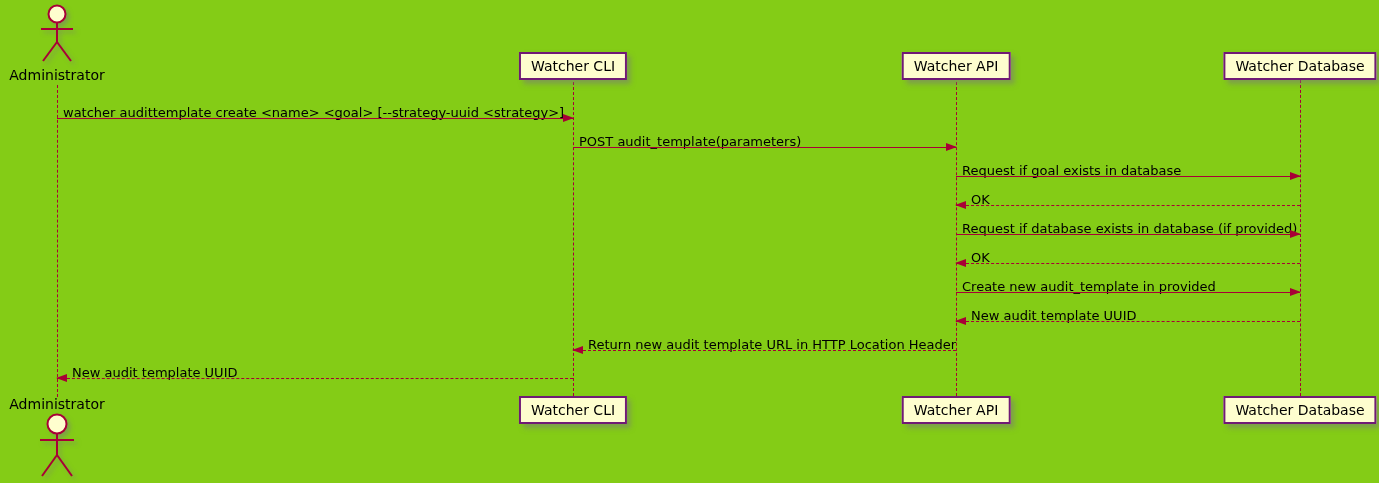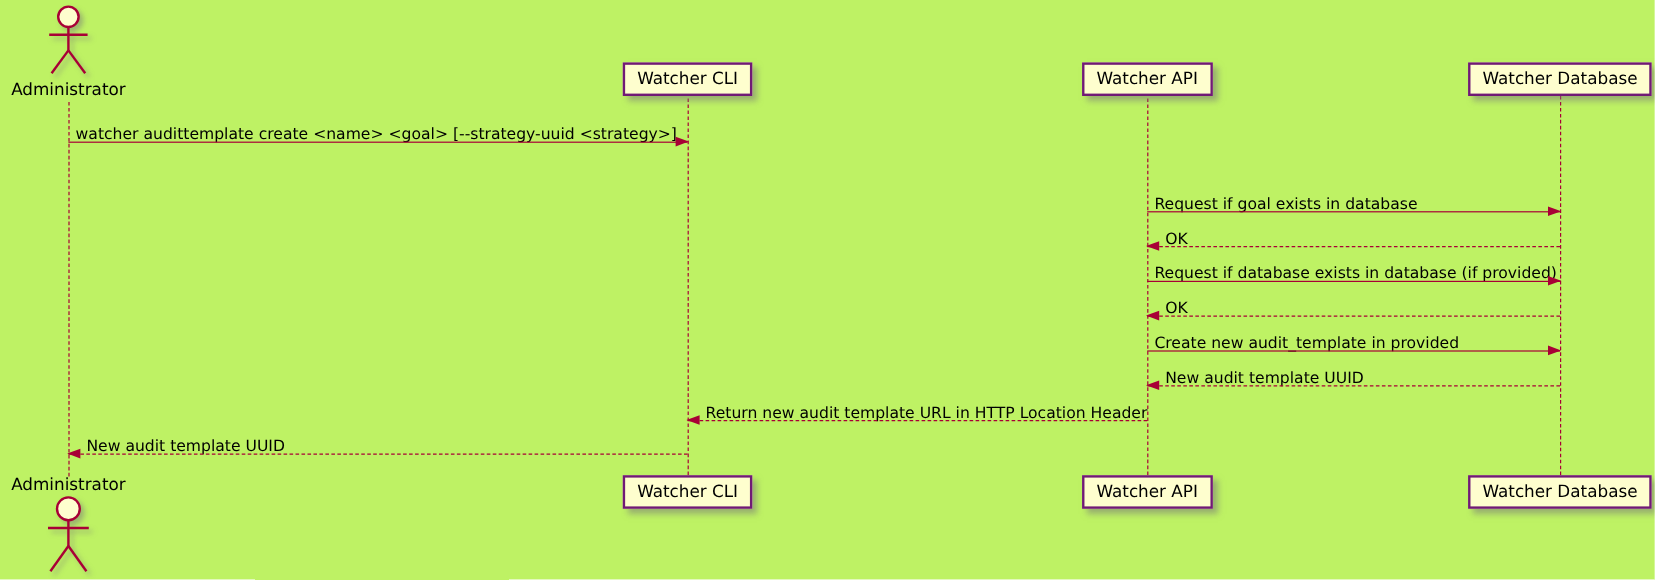--- a/index.html
+++ b/index.html
@@ -1,17 +1,17 @@
 <!DOCTYPE html>
 <html><head>
 <meta charset="utf-8">
 <style>
   html,body{margin:0;padding:0;background:#fff;}
   #stage{
-    position:relative;width:1379px;height:483px;background:#bef264;
+    position:relative;width:1379px;height:483px;background:#84cc16;
     font-family:"DejaVu Sans","Liberation Sans",sans-serif;color:#000;
     overflow:hidden;
   }
   
   .lifeline{position:absolute;width:0;border-left:1px dashed #a80036;}
   
   .pbox{
     position:absolute;transform:translateX(-50%);
     background:#fefece;border:2px solid #701a75;
     padding:4px 10px;font-size:14px;white-space:nowrap;
@@ -62,20 +62,25 @@
   <div class="pbox" style="left:573px;top:52px;">Watcher CLI</div>
   <div class="pbox" style="left:956px;top:52px;">Watcher API</div>
   <div class="pbox" style="left:1300px;top:52px;">Watcher Database</div>
 
   <div class="msg" style="left:57px;width:516px;top:101px;">
     <span class="label">watcher audittemplate create &lt;name&gt; &lt;goal&gt; [--strategy-uuid &lt;strategy&gt;]</span>
     <span class="line"></span>
     <span class="ah ah-r"></span>
   </div>
 
+  <div class="msg" style="left:573px;width:383px;top:130px;">
+    <span class="label">POST audit_template(parameters)</span>
+    <span class="line"></span>
+    <span class="ah ah-r"></span>
+  </div>
 
   <div class="msg" style="left:956px;width:344px;top:159px;">
     <span class="label">Request if goal exists in database</span>
     <span class="line"></span>
     <span class="ah ah-r"></span>
   </div>
 
   <div class="msg dashed ret" style="left:956px;width:344px;top:188px;">
     <span class="label">OK</span>
     <span class="line"></span>

